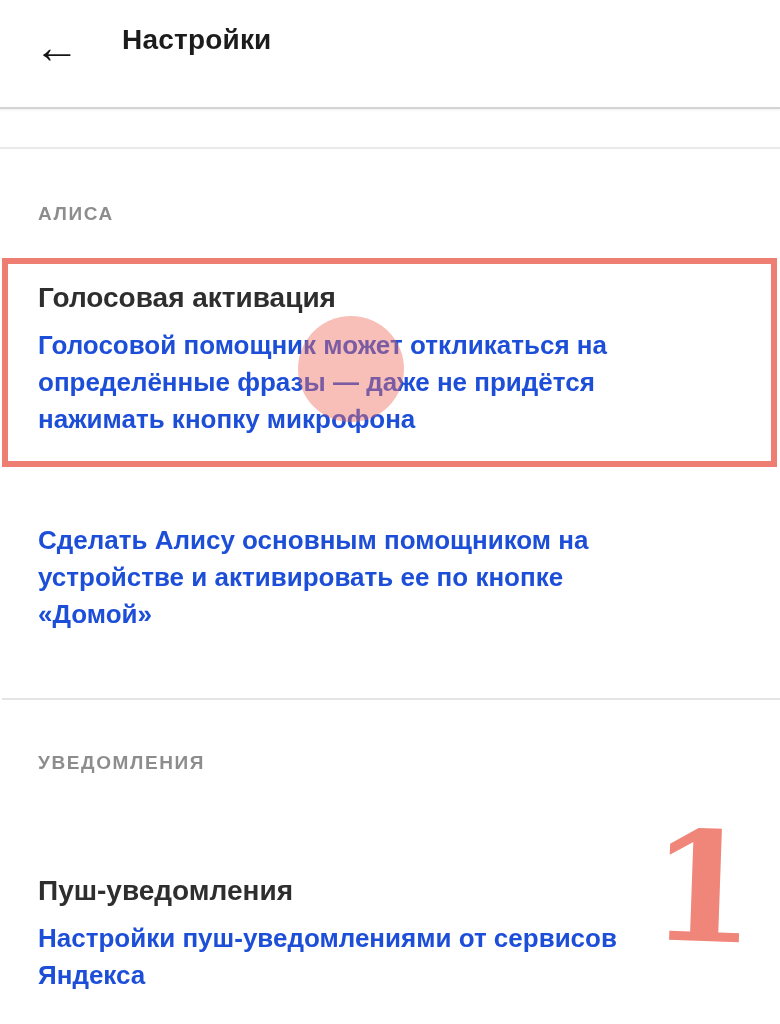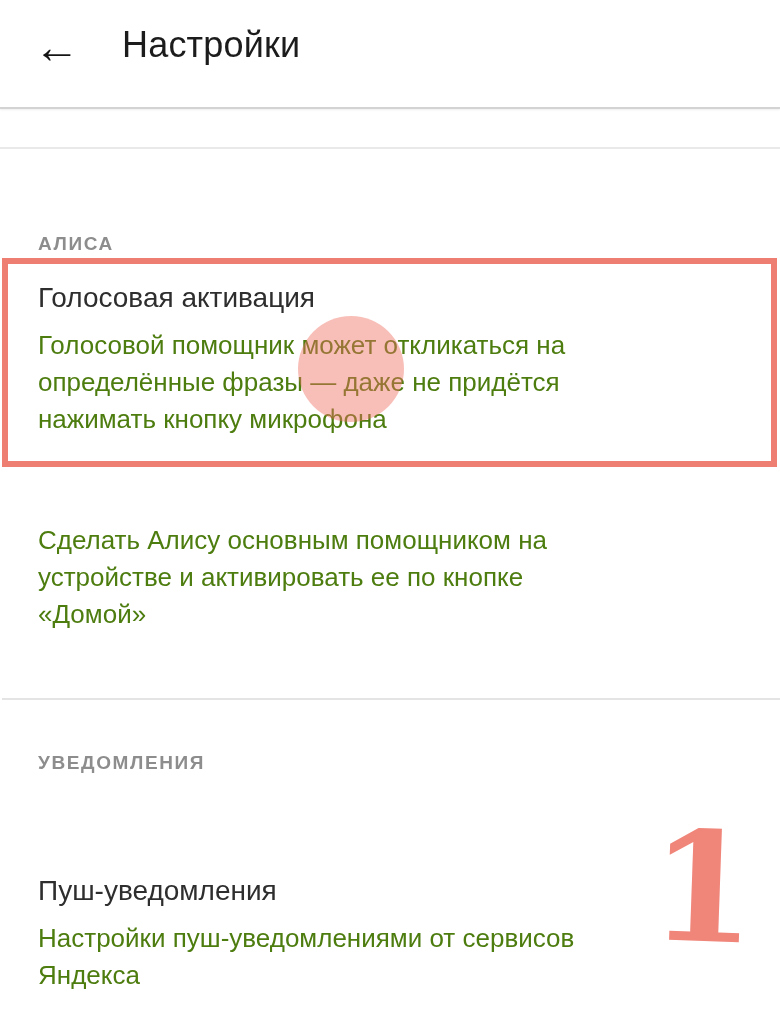--- a/index.html
+++ b/index.html
@@ -25,62 +25,62 @@
     position:absolute; left:28px; top:18px;
     width:58px; height:58px;
     display:flex; align-items:center; justify-content:center;
     cursor:pointer;
   }
   .back-glyph {
     font-size:46px; line-height:1; color:#141414; font-weight:500;
   }
   .appbar-title {
     position:absolute; left:122px; top:24px;
-    font-size:36px; font-weight:400; color:#1c1c1c;
+    font-size:28px; font-weight:700; color:#1c1c1c;
     letter-spacing:0.2px;
   }
 
   
   .subdivider {
     position:absolute; top:147px; left:0; right:0; height:2px;
     background:#e9e9e9;
   }
   .mid-divider {
     position:absolute; top:698px; left:2px; right:0; height:2px;
     background:#e4e4e4;
   }
 
   .section-label {
     position:absolute; left:38px;
     font-size:19px; font-weight:700; color:#8d8d8d;
     letter-spacing:1.6px;
   }
-  #label-alisa { top:203px;margin-top:30px; }
+  #label-alisa { top:203px; }
   #label-notifications { top:752px; }
 
   
   .highlight-box {
     position:absolute; left:2px; top:258px;
     width:775px; height:209px;
     border:6px solid var(--hl-color, #ee7e72);
     z-index:3;
     pointer-events:none;
   }
 
   
   .item { position:absolute; left:38px; right:40px; cursor:pointer; }
   #item-voice { top:281px; z-index:4; }
   #item-assistant { top:510px; }
   #item-push { top:850px;margin-top:24px; }
   .item-title {
-    font-size:28px; line-height:34px; color:#2e2e2e; font-weight:400;
+    font-size:28px; line-height:34px; color:#2e2e2e; font-weight:700;
   }
   .item-desc {
     margin-top:12px; max-width:600px;
-    font-size:26px; line-height:37px; color:#4d7c0f; font-weight:400;
+    font-size:26px; line-height:37px; color:#1d4ed8; font-weight:700;
   }
 
   
   .tap-indicator {
     position:absolute; left:298px; top:316px;
     width:106px; height:106px; border-radius:50%;
     background:var(--tap-color, rgba(239,111,98,0.45));
     z-index:6; pointer-events:none;
   }
 

